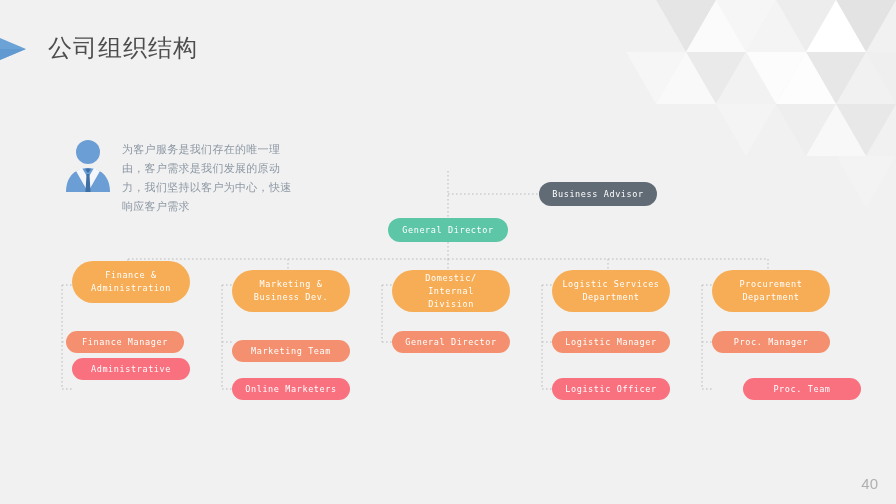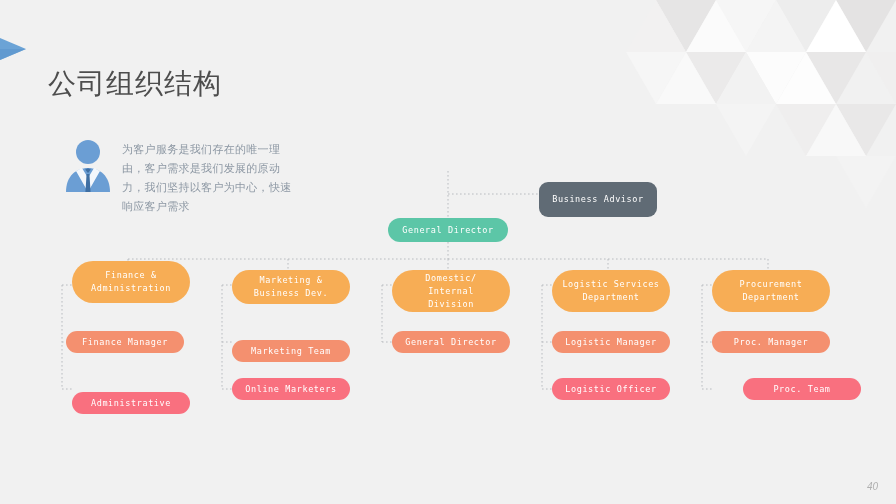--- a/index.html
+++ b/index.html
@@ -29,27 +29,26 @@
     position: absolute;
     left: -14px;
     top: 28px;
     width: 62px;
     height: 42px;
   }
   .slide-title {
     position: absolute;
     left: 48px;
     top: 28px;
-    font-size: 28px;
+    font-size: 24px;
     line-height: 40px;
     color: #4d4d4d;
     letter-spacing: 1px;
     font-family: "DejaVu Sans", "Liberation Sans", sans-serif;
     white-space: nowrap;
-    margin-top: 36px;
   }
 
   
   .person-icon {
     position: absolute;
     left: 62px;
     top: 138px;
     width: 52px;
     height: 56px;
   }
@@ -95,24 +94,23 @@
   .node.gdirector     { background: #5cc6a7; }
   .node.dept          { background: #f7ad55; }
   .node.sub1          { background: #f4906f; }
   .node.sub2          { background: #f9707f; }
 
   
   .page-num {
     position: absolute;
     right: 18px;
     bottom: 12px;
-    font-size: 10px;
+    font-size: 15px;
     color: #b0b0b0;
     font-family: "Liberation Sans", sans-serif;
-    font-style: italic;
   }
 </style>
 </head>
 <body>
 
 <div id="slide">
 
   <svg class="bg-deco" viewBox="0 0 340 230">
     <polygon points="100,0 160,0 130,52" fill="#e6e5e5"></polygon>
     <polygon points="160,0 220,0 190,52" fill="#f6f6f6"></polygon>
@@ -189,41 +187,41 @@
       <line x1="542" y1="389" x2="552" y2="389"></line>
 
       <line x1="702" y1="285" x2="702" y2="389"></line>
       <line x1="702" y1="285" x2="712" y2="285"></line>
       <line x1="702" y1="342" x2="712" y2="342"></line>
       <line x1="702" y1="389" x2="712" y2="389"></line>
     </g>
   </svg>
 
 
-  <div class="node advisor" style="left:539px; top:182px; width:118px; height:35px;border-radius:9px;">Business Advisor</div>
+  <div class="node advisor" style="left:539px; top:182px; width:118px; height:24px;">Business Advisor</div>
 
   <div class="node gdirector" style="left:388px; top:218px; width:120px; height:24px;">General Director</div>
 
   <div class="node dept" style="left:72px; top:261px; width:118px; height:42px;">Finance &amp;
 Administration</div>
-  <div class="node dept" style="left:232px; top:270px; width:118px; height:34px;">Marketing &amp;
+  <div class="node dept" style="left:232px; top:270px; width:118px; height:42px;">Marketing &amp;
 Business Dev.</div>
   <div class="node dept" style="left:392px; top:270px; width:118px; height:42px;">Domestic/ Internal
 Division</div>
   <div class="node dept" style="left:552px; top:270px; width:118px; height:42px;">Logistic Services
 Department</div>
   <div class="node dept" style="left:712px; top:270px; width:118px; height:42px;">Procurement
 Department</div>
 
   <div class="node sub1" style="left:66px; top:331px; width:118px; height:22px;">Finance Manager</div>
   <div class="node sub1" style="left:232px; top:340px; width:118px; height:22px;">Marketing Team</div>
   <div class="node sub1" style="left:392px; top:331px; width:118px; height:22px;">General Director</div>
   <div class="node sub1" style="left:552px; top:331px; width:118px; height:22px;">Logistic Manager</div>
   <div class="node sub1" style="left:712px; top:331px; width:118px; height:22px;text-align:center;">Proc. Manager</div>
 
-  <div class="node sub2" style="left:72px; top:392px; width:118px; height:22px;">Administrative</div>
+  <div class="node sub2" style="left:72px; top:358px; width:118px; height:22px;">Administrative</div>
   <div class="node sub2" style="left:552px; top:378px; width:118px; height:22px;">Logistic Officer</div>
   <div class="node sub2" style="left:232px; top:378px; width:118px; height:22px;">Online Marketers</div>
   <div class="node sub2" style="left:743px; top:378px; width:118px; height:22px;">Proc. Team</div>
 
   <div class="page-num">40</div>
 
 </div>
 
 </body></html>

